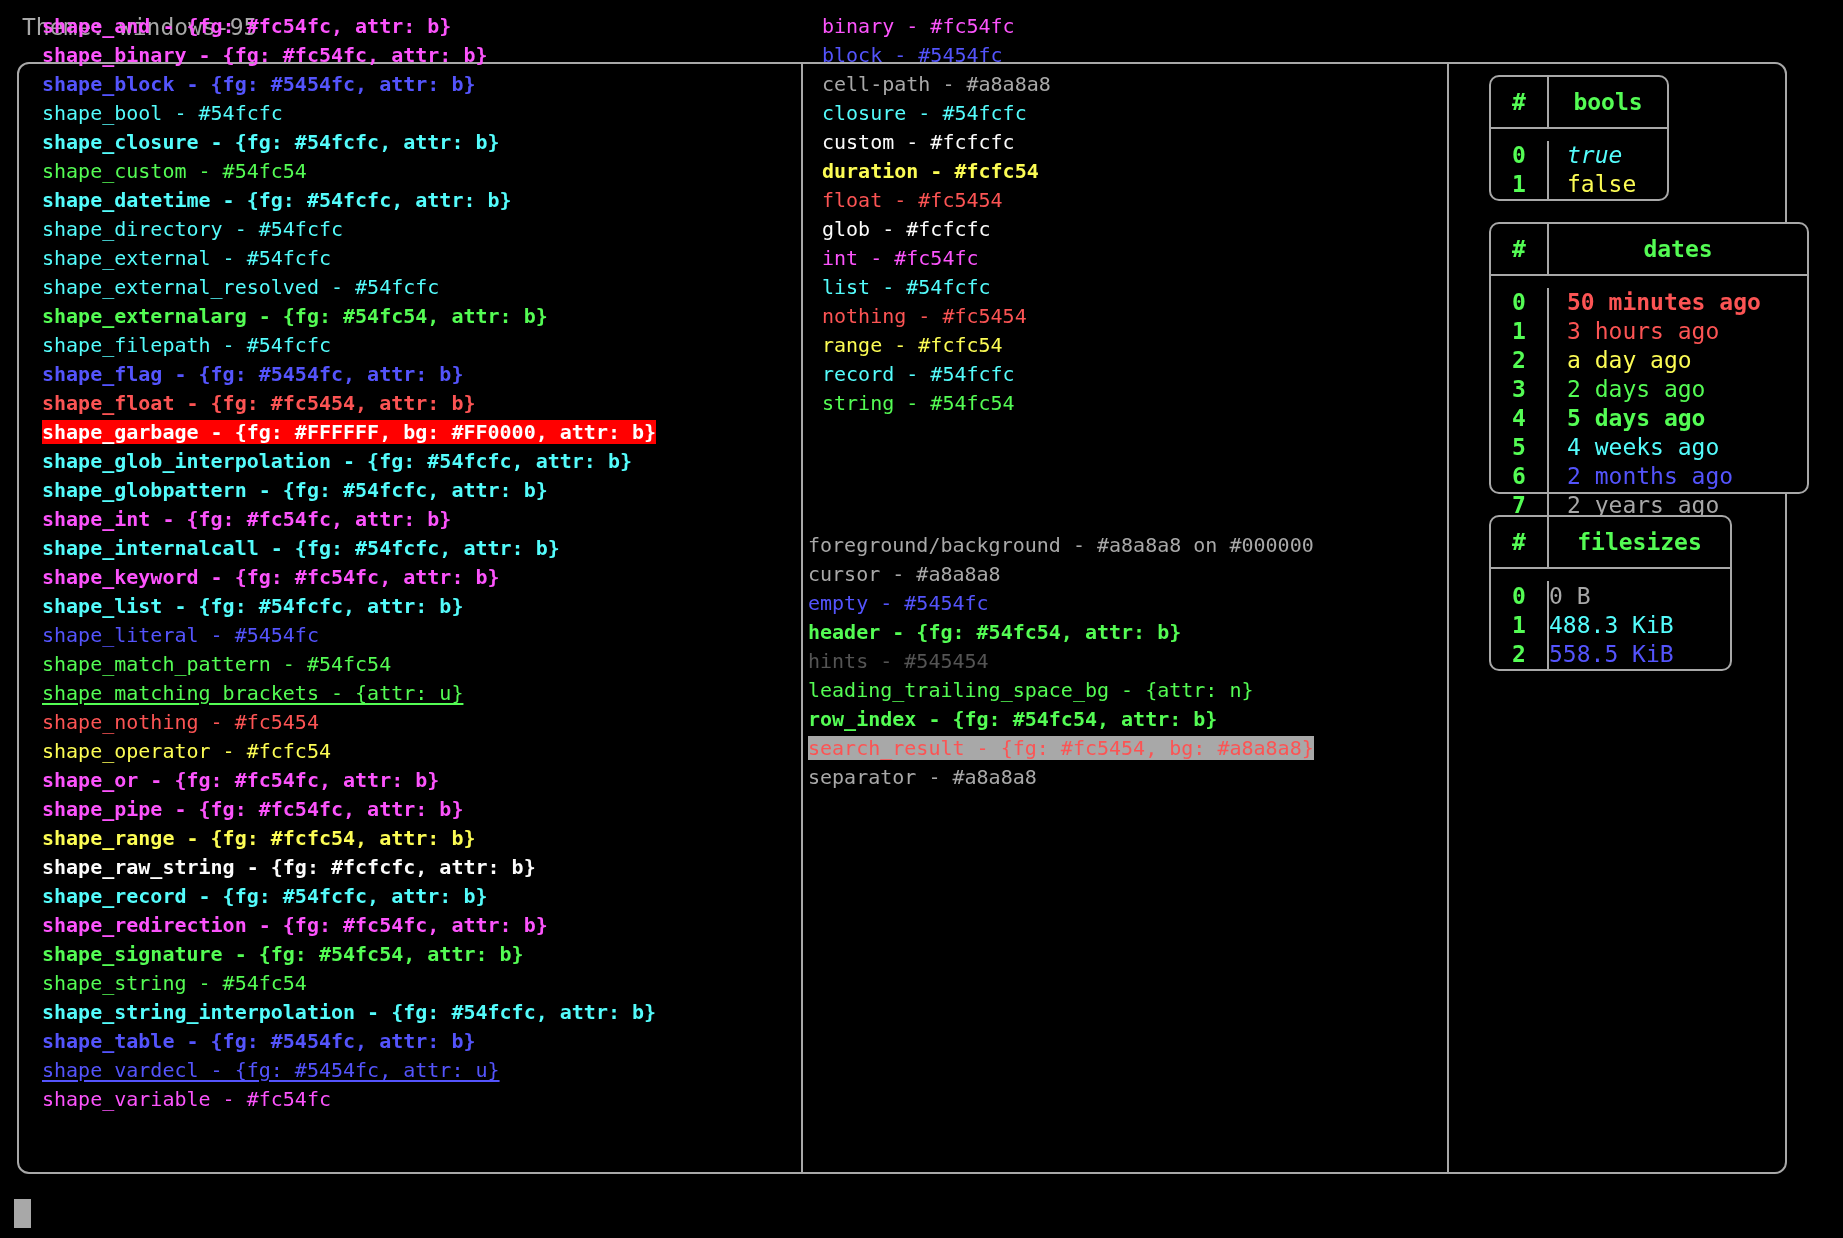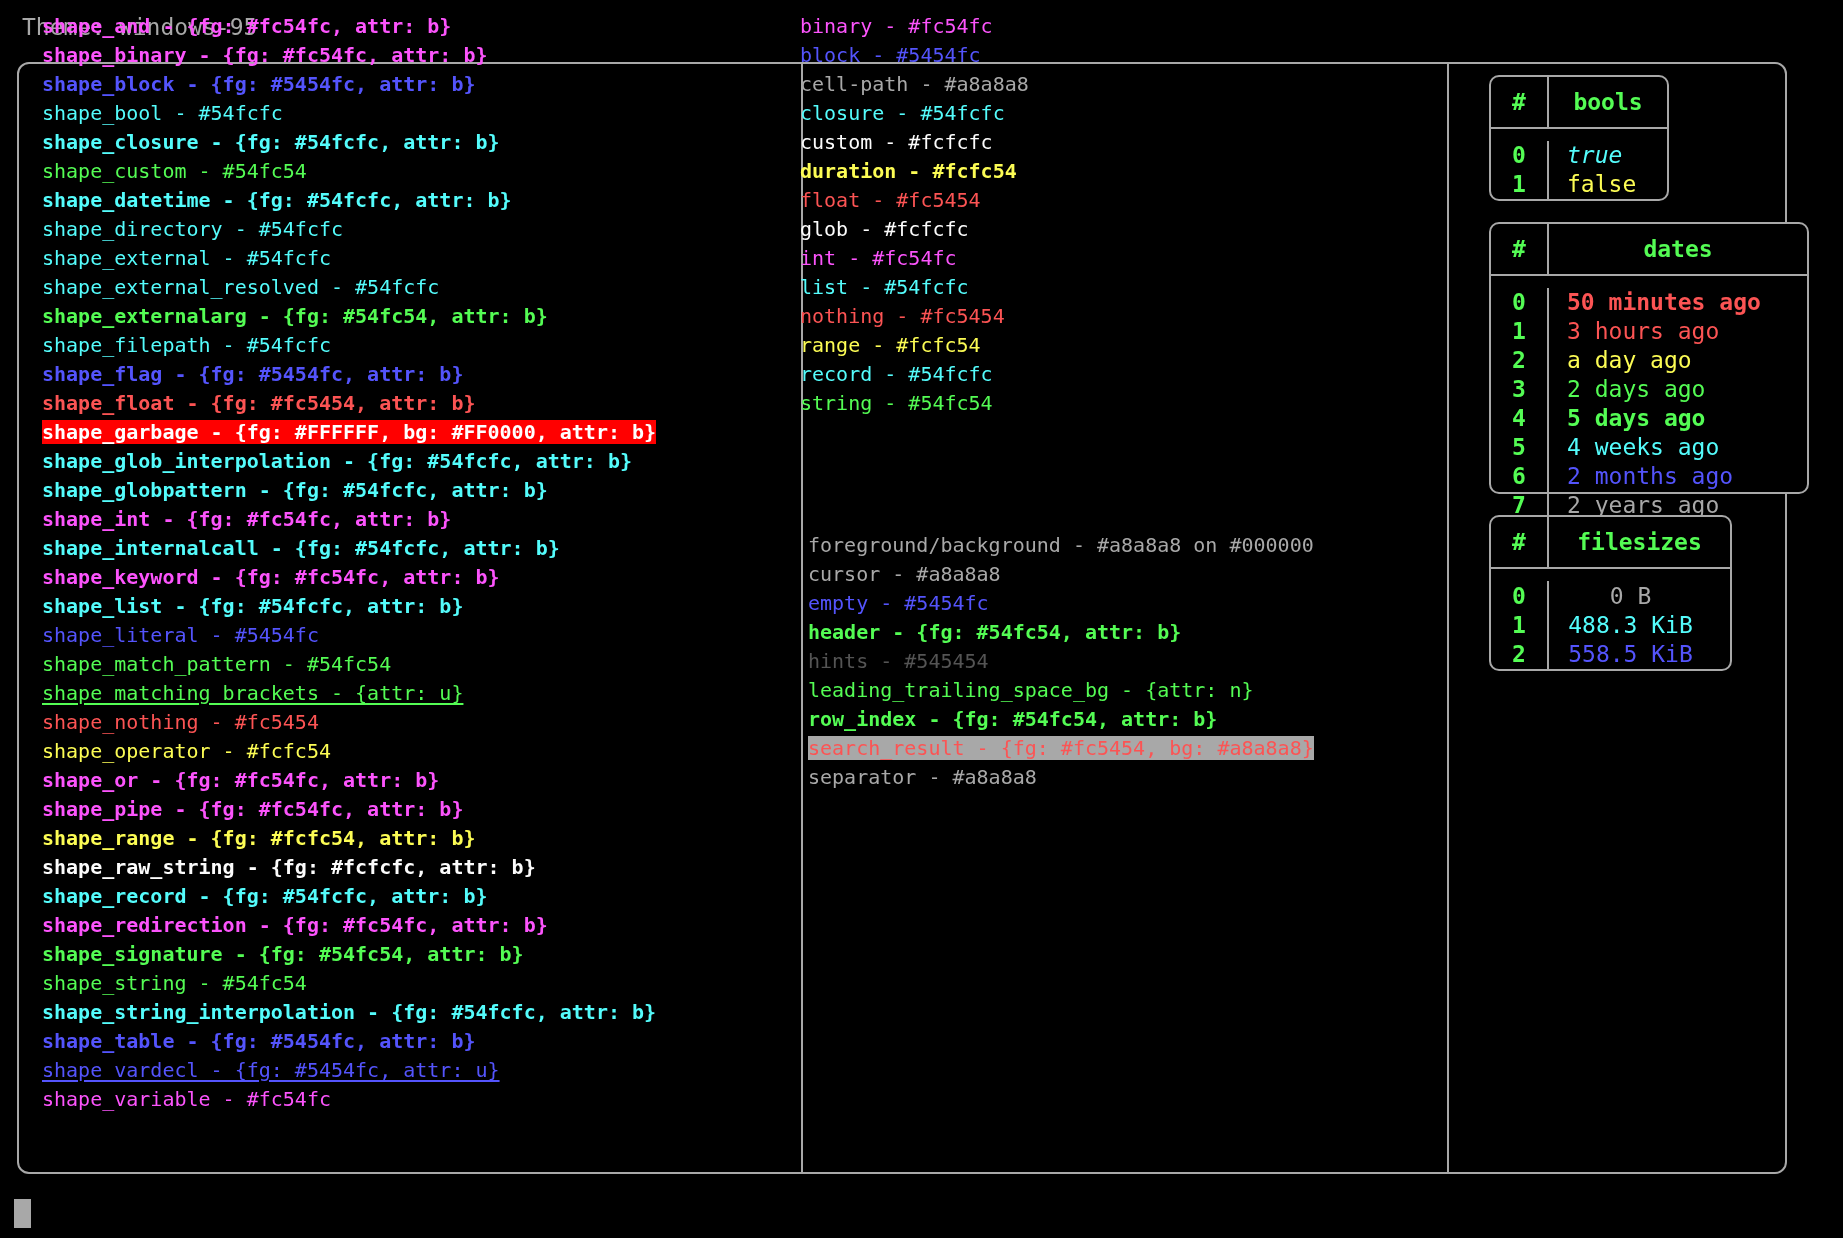--- a/index.html
+++ b/index.html
@@ -25,21 +25,21 @@
   .vdiv{
     position:absolute;top:0;bottom:0;width:0;
     border-left:2px solid #a8a8a8;
   }
   .vdiv.one{left:782px;}
   .vdiv.two{left:1428px;}
 
   
   .col{position:absolute;font-size:20px;line-height:29px;white-space:pre;}
   .col.left{left:42px;top:12px;}
-  .col.mid{left:800px;top:12px;}
+  .col.mid{left:822px;top:12px;}
   .col.mid2{left:808px;top:531px;}
 
   .ln{display:block;height:29px;}
   .ln span.seg{display:inline;}
   .b{font-weight:bold;}
   .u{text-decoration:underline;text-underline-offset:3px;}
 
   
   .tbl{
     position:absolute;
@@ -54,21 +54,21 @@
     height:50px;vertical-align:middle;
     border-bottom:2px solid #a8a8a8;
     color:#54fc54;font-weight:bold;
     font-size:23px;
   }
   .thead-row th.idx{width:56px;border-right:2px solid #a8a8a8;text-align:center;}
   .thead-row th.val{text-align:center;}
   .trow td{height:29px;vertical-align:middle;font-size:23px;}
   .trow td.idx{width:56px;border-right:2px solid #a8a8a8;text-align:center;color:#54fc54;font-weight:bold;}
   .trow td.val{text-align:left;padding-left:18px;}
-  .trow td.val.right{text-align:center;padding-right:18px;padding-left:0;}
+  .trow td.val.right{text-align:left;padding-right:18px;padding-left:0;}
   .spacer td{height:12px;}
 
   #tbl-bools{left:1489px;top:75px;width:180px;height:126px;}
   #tbl-dates{left:1489px;top:222px;width:320px;height:272px;}
   #tbl-filesizes{left:1489px;top:515px;width:243px;height:156px;}
 
   
   .cursor-block{
     position:absolute;left:14px;top:1199px;width:17px;height:29px;
     background:#a8a8a8;

